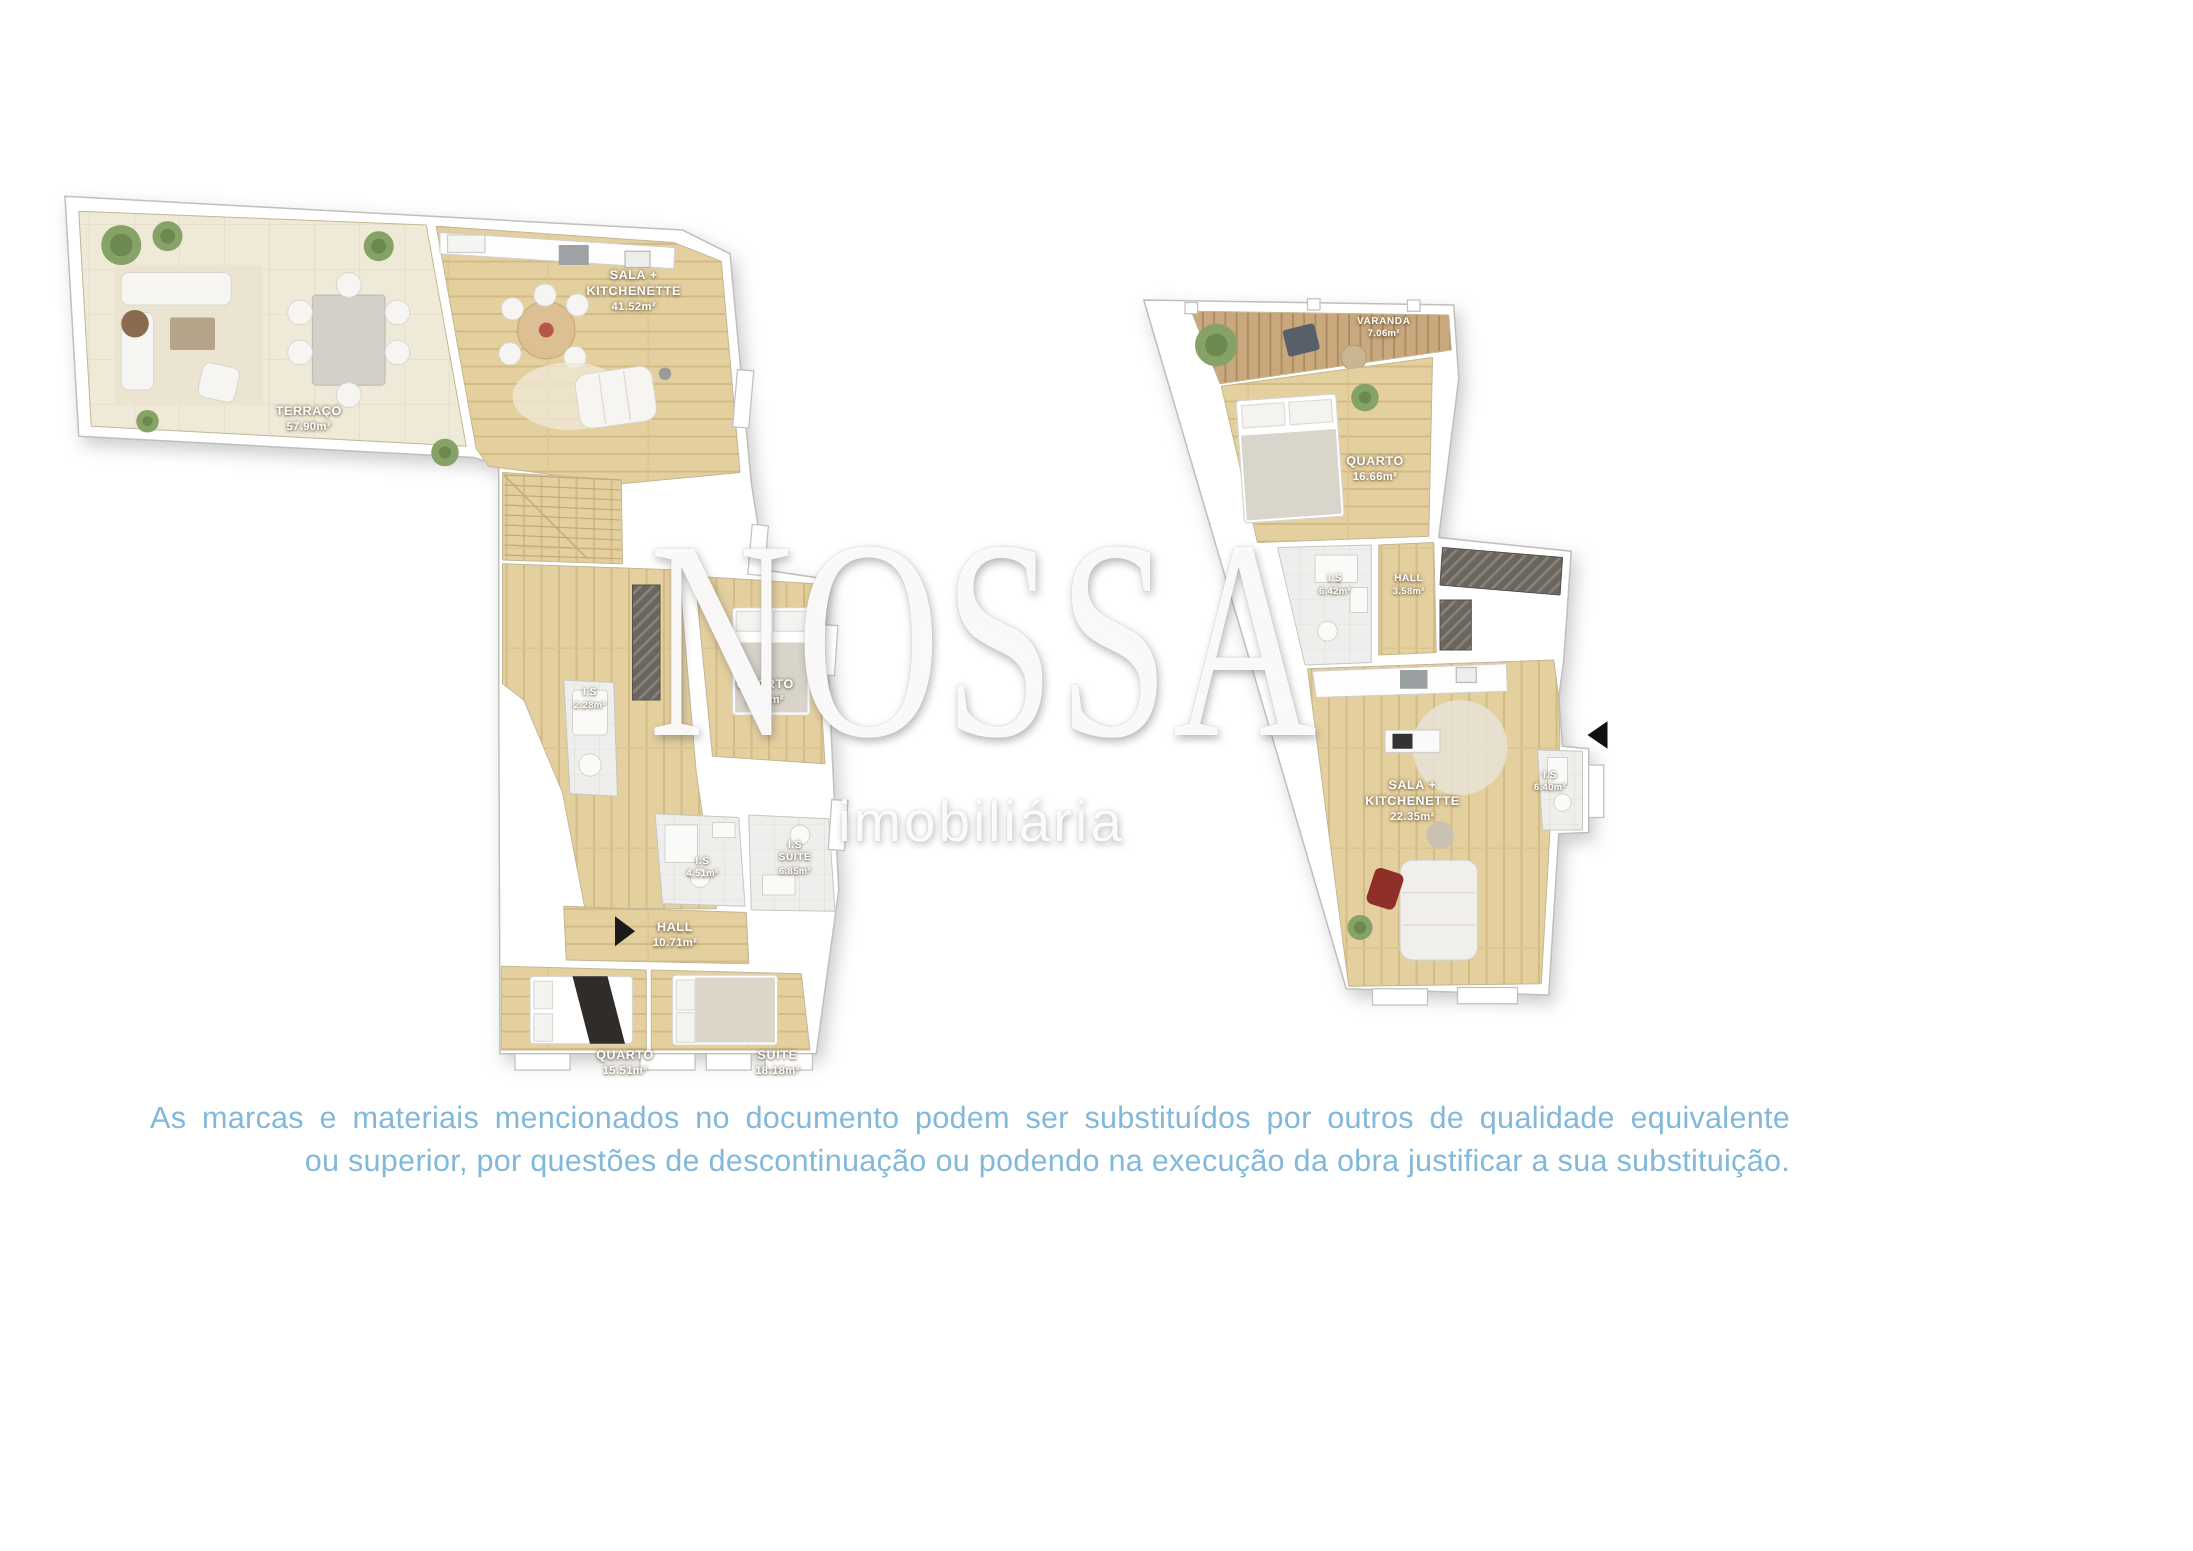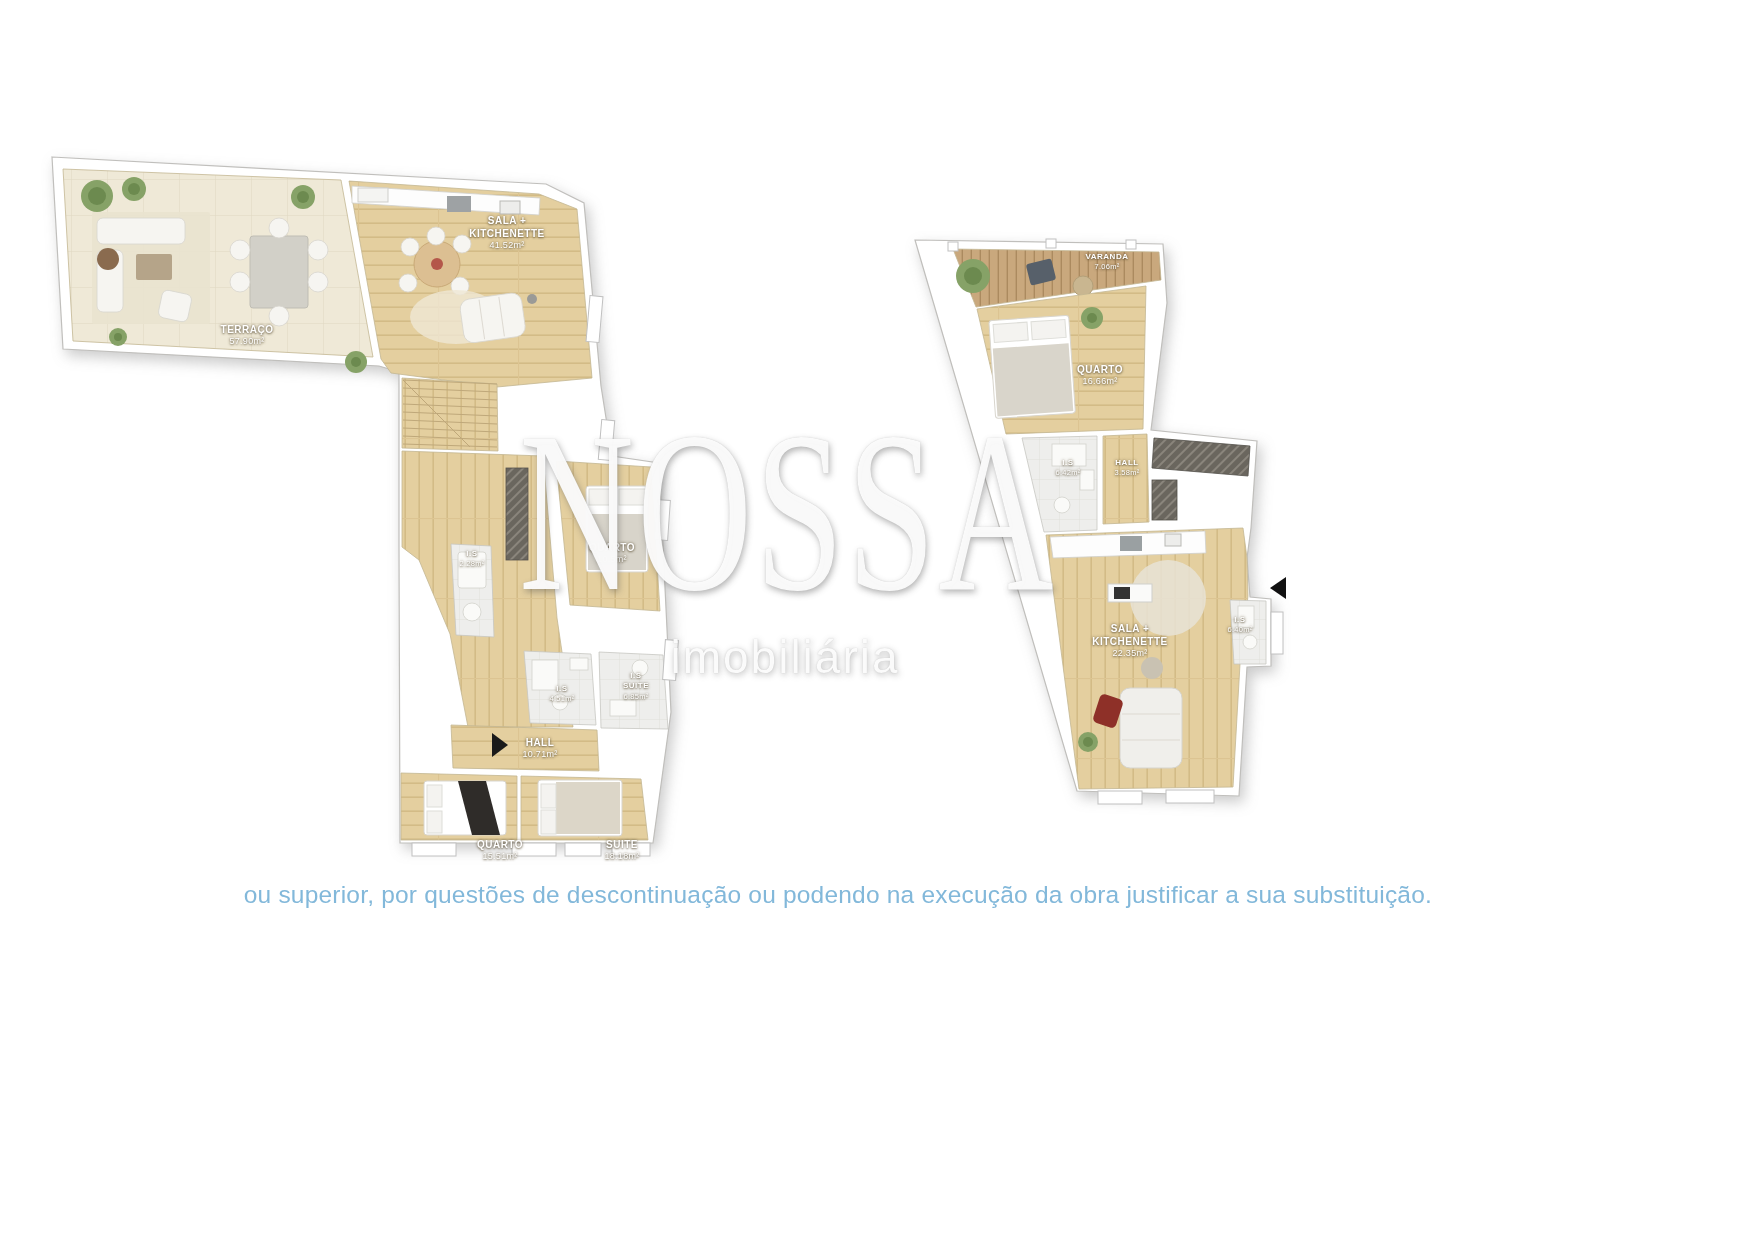--- a/index.html
+++ b/index.html
@@ -10,21 +10,21 @@
   .floor{stroke:#c3b692;stroke-width:0.8;}
   .bath{stroke:#c6c6c2;stroke-width:0.8;}
   .counter{fill:#fdfdfd;stroke:#cfcfcb;stroke-width:0.8;}
   .furn{fill:#f6f5f1;stroke:#d8d6cf;stroke-width:0.8;}
   .fixt{fill:#fafaf8;stroke:#d2d2cc;stroke-width:0.8;}
   .bump{fill:#ffffff;stroke:#c0c0c0;stroke-width:1;}
   .tread{stroke:#bfa87a;stroke-width:1;}
   .room-label{position:absolute;transform:translateX(-50%);text-align:center;color:#ffffff;
       font-weight:700;font-size:10px;letter-spacing:.5px;line-height:1.3;white-space:nowrap;
       text-shadow:0 0 3px rgba(90,78,52,.85),0 1px 2px rgba(90,78,52,.6);}
-  .room-label .area{display:block;font-weight:400;font-size:9px;letter-spacing:.3px;}
+  .room-label .area{display:block;font-weight:700;font-size:9px;letter-spacing:.3px;}
   .room-label span{display:block;}
   .room-label.sm{font-size:8px;}
   .room-label.sm .area{font-size:7.5px;}
   .watermark{position:absolute;left:408px;top:398px;width:740px;text-align:center;line-height:1;
       font-family:"Liberation Serif",serif;font-size:228px;letter-spacing:4px;font-weight:400;
       color:rgba(255,255,255,0.93);transform:scaleX(0.70);transform-origin:50% 50%;
       text-shadow:0 0 1px rgba(150,150,150,.55),2px 3px 8px rgba(80,80,80,.42);pointer-events:none;}
   .watermark-sub{position:absolute;left:620px;top:596px;width:330px;text-align:center;
       font-family:"Liberation Sans",sans-serif;font-size:46px;font-weight:400;letter-spacing:2px;
       color:rgba(253,253,253,0.96);text-shadow:0 0 1px rgba(150,150,150,.5),1px 2px 6px rgba(80,80,80,.4);
@@ -320,14 +320,15 @@
 </div>
 <div class="room-label sm" style="left:1240px;top:615px;">
   <span>I.S</span>
   <span class="area">6.40m²</span>
 </div>
 
 <div class="watermark">NOSSA</div>
 <div class="watermark-sub">imobiliária</div>
 
 <p class="disclaimer" style="color: rgb(130, 184, 218);">
+  <span class="l1">As marcas e materiais mencionados no documento podem ser substituídos por outros de qualidade equivalente</span>
   <span class="l2">ou superior, por questões de descontinuação ou podendo na execução da obra justificar a sua substituição.</span>
 </p>
 
 </body></html>

